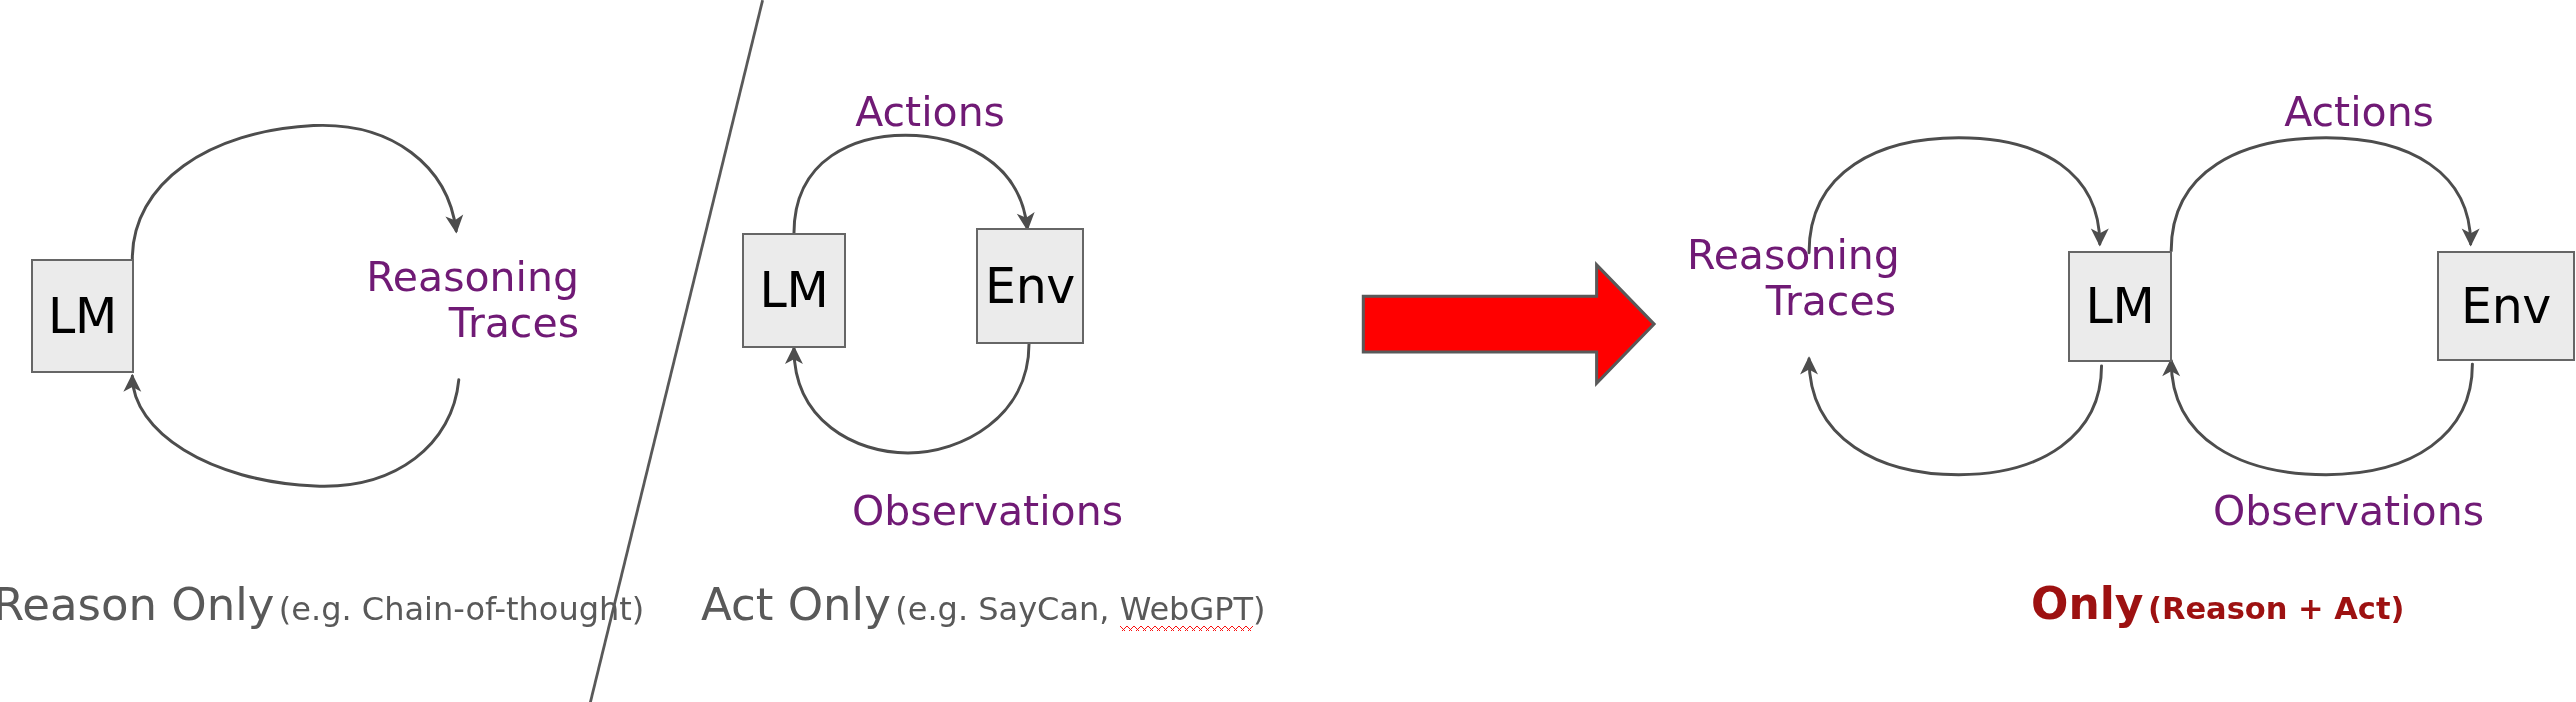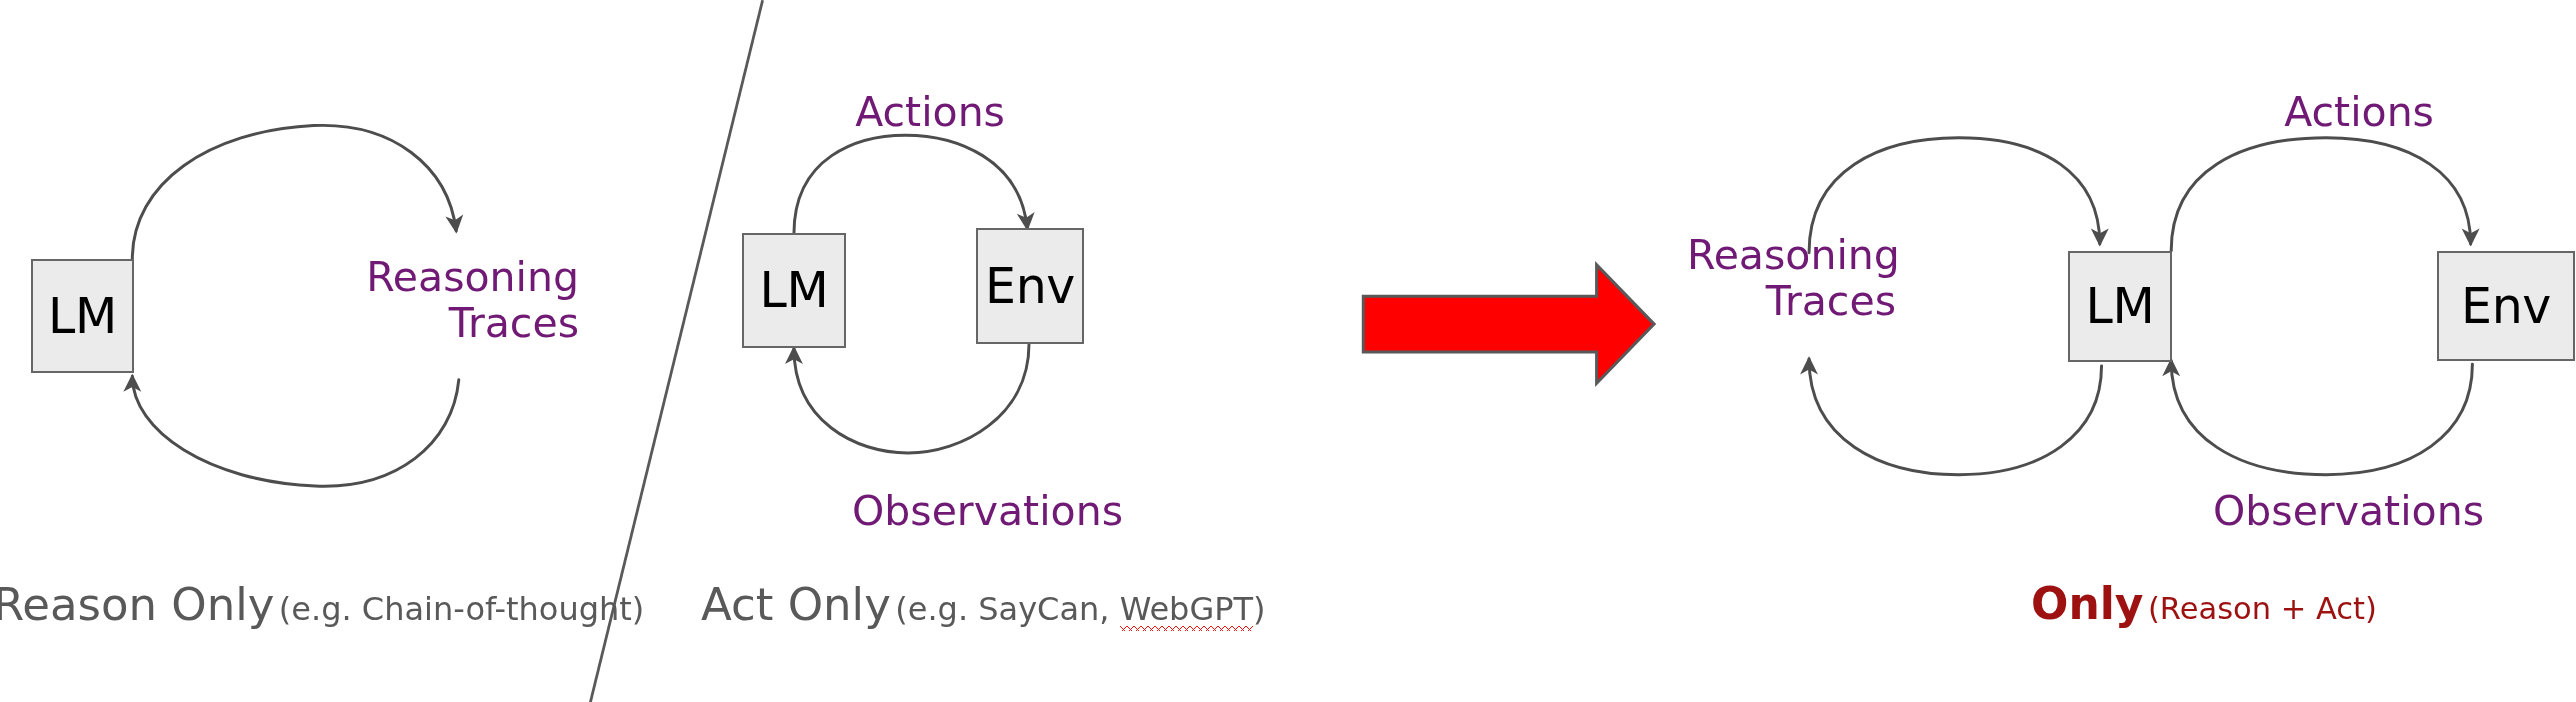--- a/index.html
+++ b/index.html
@@ -62,21 +62,21 @@
     font-size: 32px;
     color: #595959;
   }
   .caption.react .cap-main {
     color: #9d1111;
     font-weight: bold;
     font-size: 44px;
   }
   .caption.react .cap-sub {
     color: #9d1111;
-    font-weight: normal;
+    font-weight: bold;
     font-size: 30.5px;
   }
   .spell {
     text-decoration: none;
     position: relative;
     display: inline-block;
   }
   .spell::after {
     content: "";
     position: absolute;

